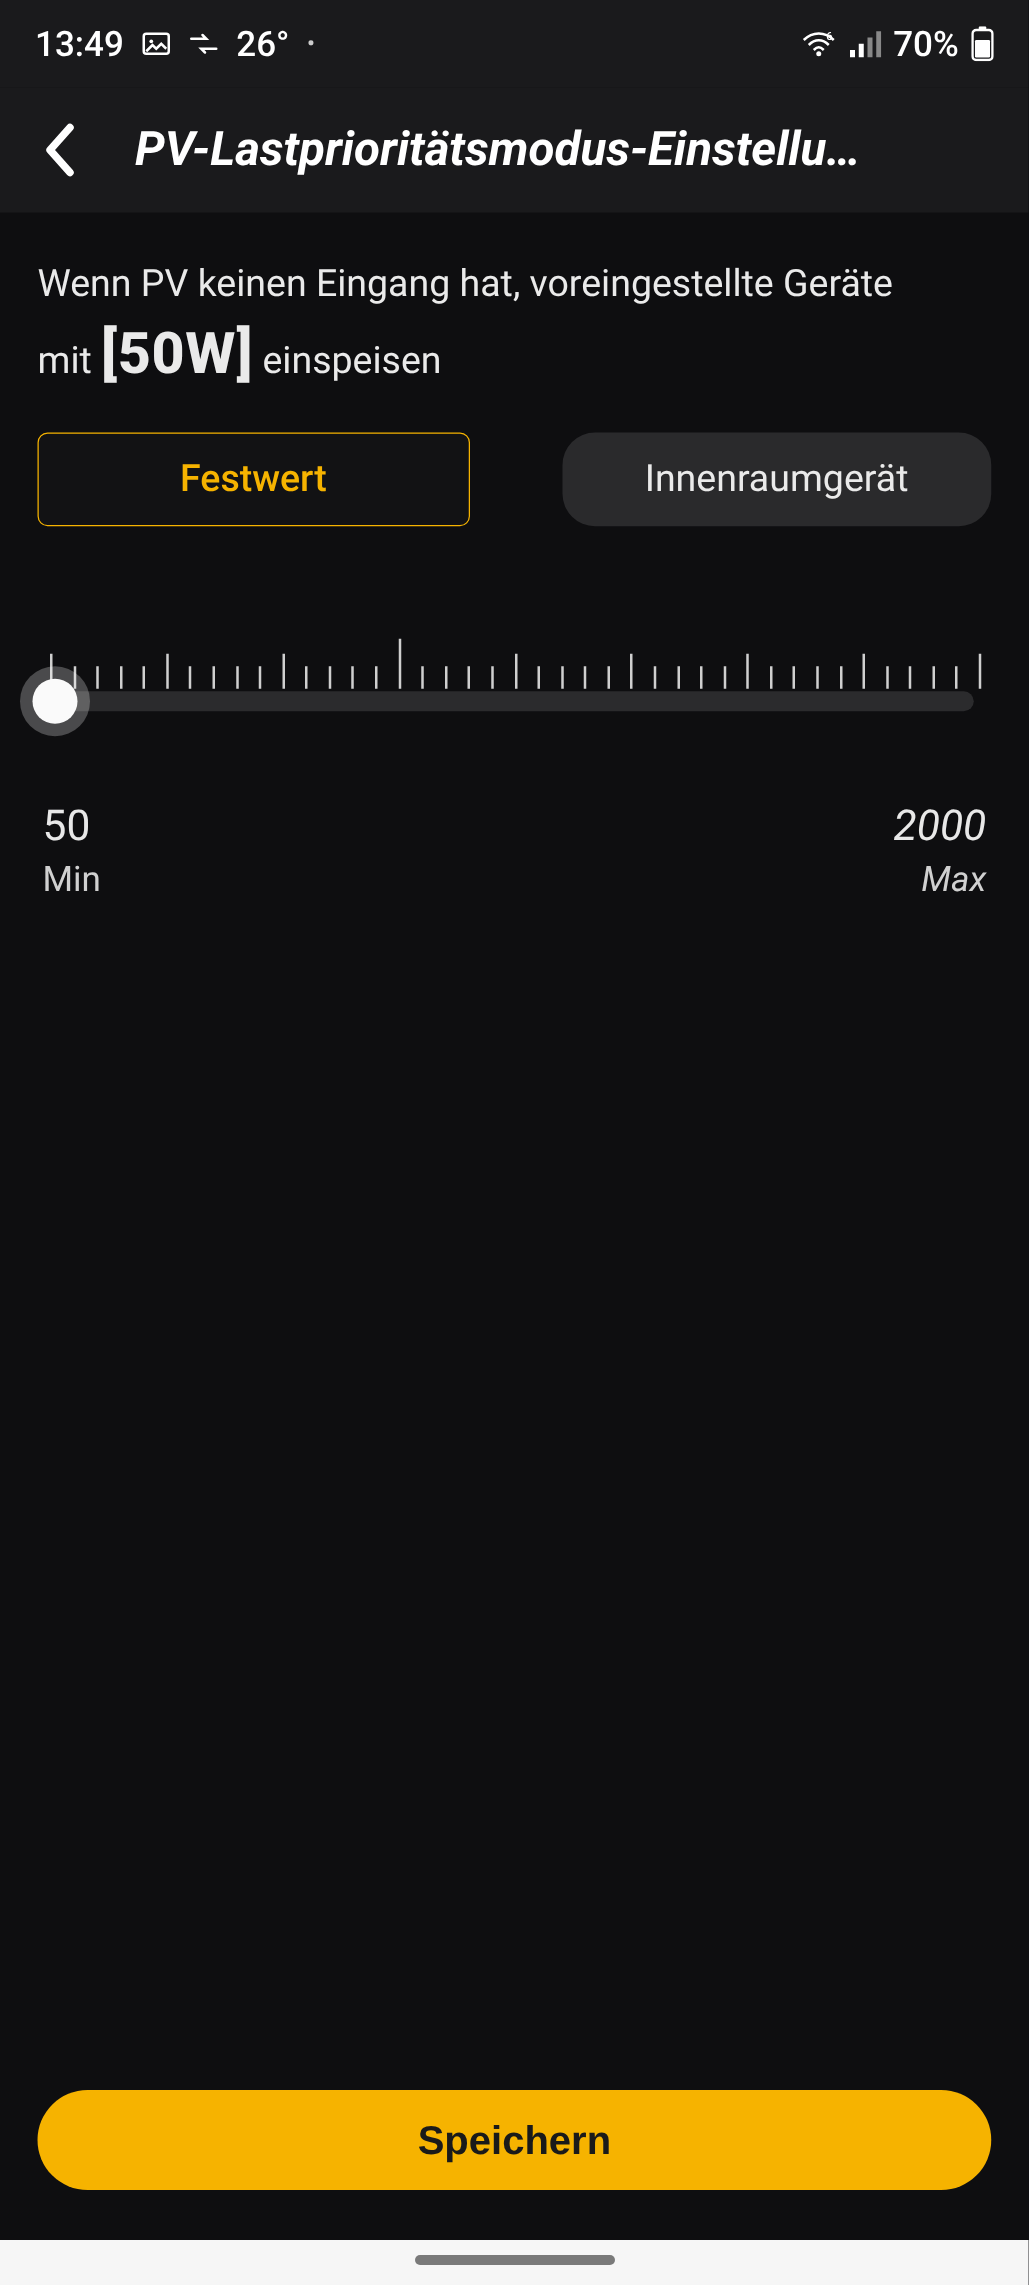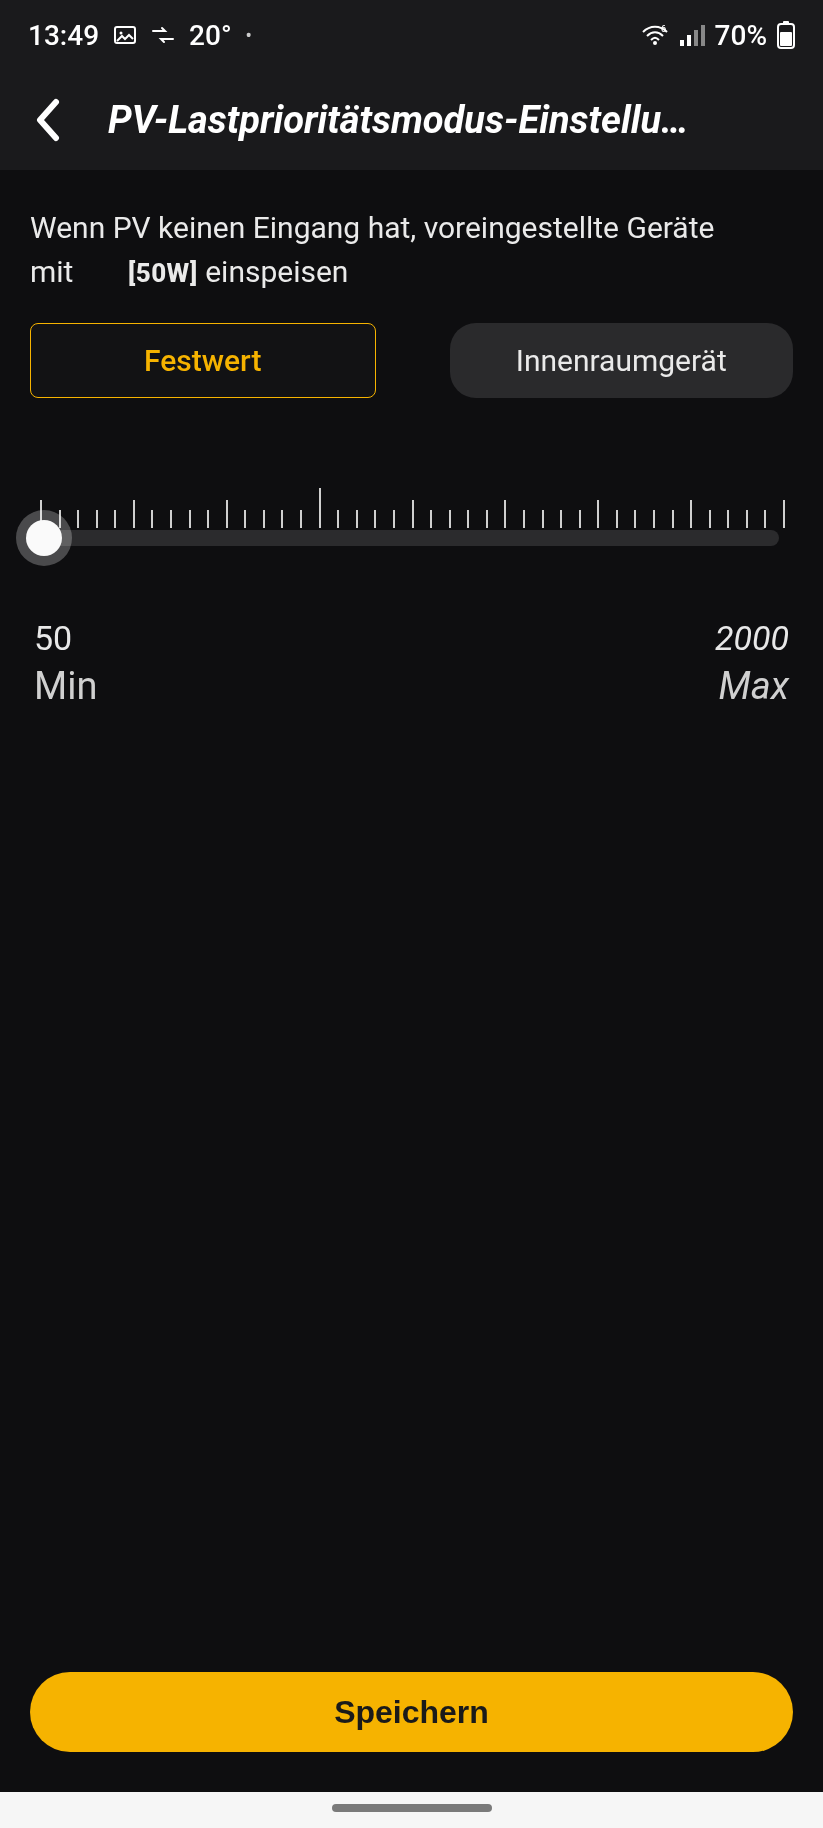--- a/index.html
+++ b/index.html
@@ -13,38 +13,38 @@
   .status-icon { display: inline-flex; align-items: center; justify-content: center; }
 
   
   .app-bar { height: 100px; background: #1a1a1c; display: flex; align-items: center; padding: 0 28px; gap: 40px; font-style: italic; }
   .back-btn { display: flex; align-items: center; justify-content: center; width: 40px; height: 40px; cursor: pointer; }
   .app-title { font-size: 38px; font-weight: 700; color: #fff; white-space: nowrap; overflow: hidden; text-overflow: ellipsis; flex: 1; }
 
   
   .content { flex: 1; padding: 36px 30px 0 30px; display: flex; flex-direction: column; }
   .desc { font-size: 30px; color: #eaeaea; line-height: 1.45; }
-  .desc .value-strong { font-size: 26px; font-weight: 800; letter-spacing: 0.5px; margin-left: 47px; }
+  .desc .value-strong { font-size: 46px; font-weight: 800; letter-spacing: 0.5px; }
 
   
   .tabs { display: flex; gap: 74px; margin-top: 30px; }
   .tab { flex: 1; height: 75px; border-radius: 8px; display: flex; align-items: center; justify-content: center; font-size: 30px; cursor: pointer; }
   .tab.active { border: 1.5px solid #f6b300; color: #f6b300; background: rgba(255,255,255,0.02); font-weight: 500; }
   .tab.inactive { background: #2a2a2c; color: #eaeaea; border-radius: 26px; }
 
   
   .slider-wrap { margin-top: 90px; position: relative; height: 120px; }
   .ticks { position: absolute; left: 10px; right: 10px; top: 0; height: 40px; }
   .ticks span { position: absolute; bottom: 0; width: 2px; background: #cfcfcf; }
   .track { position: absolute; left: 14px; right: 14px; top: 42px; height: 16px; background: #2b2b2d; border-radius: 8px; }
   .thumb-halo { position: absolute; width: 56px; height: 56px; border-radius: 50%; background: rgba(255,255,255,0.25); top: 22px; left: -14px; display:flex; align-items:center; justify-content:center; cursor: grab; }
   .thumb { width: 36px; height: 36px; border-radius: 50%; background: #fafafa; }
   .slider-labels { display: flex; justify-content: space-between; margin-top: 10px; padding: 0 4px; }
   .slv { font-size: 34px; color: #e8e8e8; }
-  .slt { font-size: 38px; color: #d0d0d0; margin-top: 6px; }
+  .slt { font-size: 28px; color: #d0d0d0; margin-top: 6px; }
 
   
   .save-bar { padding: 0 30px 40px 30px; }
   .save-btn { width: 100%; height: 80px; border-radius: 40px; background: #f6b300; color: #1a1a1a; font-size: 32px; font-weight: 700; display: flex; align-items: center; justify-content: center; cursor: pointer; border: none; }
 
   
   .nav-area { height: 36px; background: #f6f6f6; display: flex; align-items: flex-start; justify-content: center; padding-top: 12px; }
   .nav-handle { width: 160px; height: 8px; border-radius: 4px; background: #7a7a7a; }
 </style>
 </head>
@@ -60,21 +60,21 @@
             <rect x="2" y="4" width="20" height="16" rx="2" stroke="#fff" stroke-width="2"></rect>
             <circle cx="8" cy="10" r="1.5" fill="#fff"></circle>
             <path d="M4 18l5-5 3 3 4-4 4 4" stroke="#fff" stroke-width="2" fill="none"></path>
           </svg>
       </span>
       <span class="status-icon">
         <svg width="24" height="20" viewBox="0 0 24 20" fill="none">
             <path d="M2 6h12l-3-3M22 14H10l3 3" stroke="#fff" stroke-width="2" stroke-linecap="round"></path>
           </svg>
       </span>
-      <span>20°</span>
+      <span>26°</span>
       <span class="status-icon" style="font-size:18px;color:#ccc;">•</span>
     </div>
     <div class="status-right">
       <span class="status-icon">
         <svg width="28" height="22" viewBox="0 0 28 22" fill="none">
             <path d="M2 8c7-7 17-7 24 0M6 12c5-5 11-5 16 0M10 16c3-3 5-3 8 0" stroke="#fff" stroke-width="2" fill="none"></path>
             <circle cx="14" cy="19" r="2" fill="#fff"></circle>
             <text x="20" y="8" font-size="9" fill="#fff">6</text>
           </svg>
       </span>

